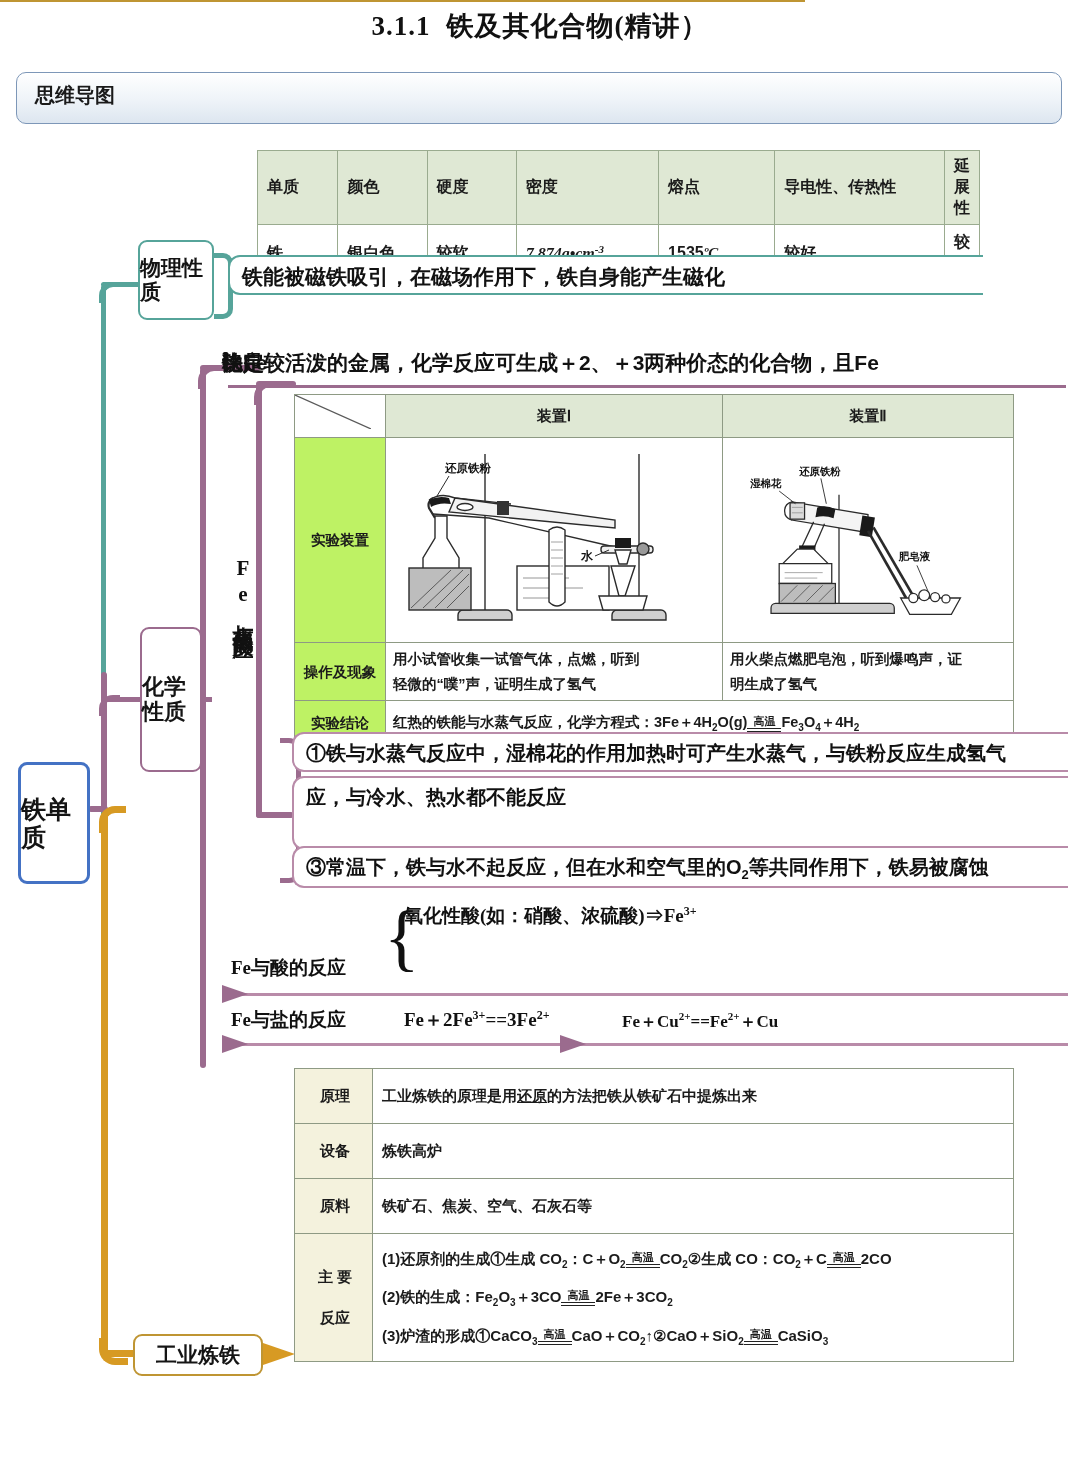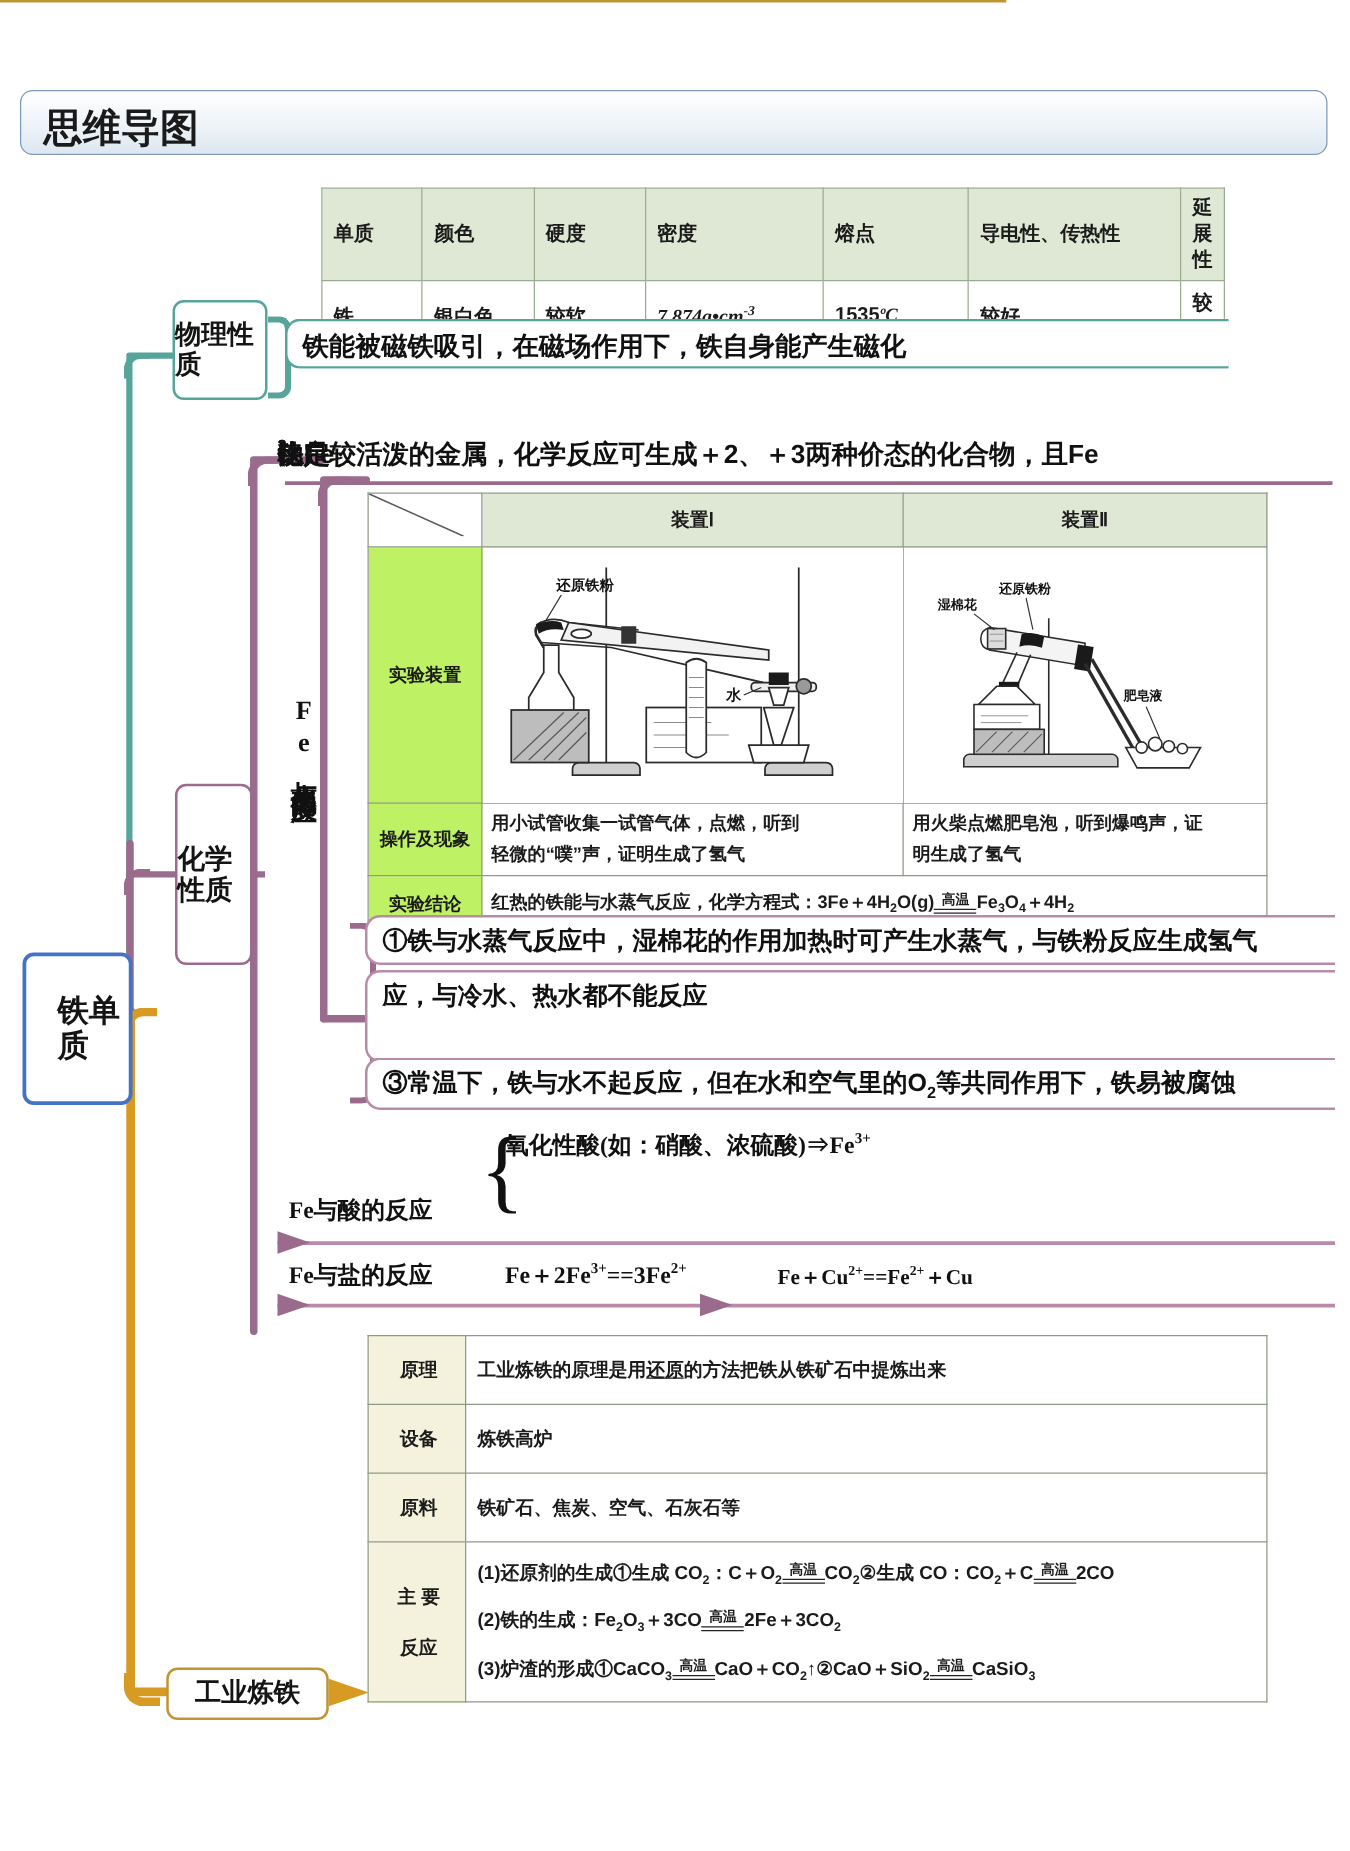--- a/index.html
+++ b/index.html
@@ -26,21 +26,21 @@
   
   .banner{
     position:absolute;left:16px;top:72px;width:1046px;height:52px;
     border:1.5px solid #7d97b8;
     border-radius:10px;
     background:linear-gradient(180deg,#ffffff 0%,#eef3f8 55%,#dde6f0 100%);
     box-sizing:border-box;
   }
   .banner span{
     position:absolute;left:18px;top:9px;
-    font-size:31px;font-weight:bold;
+    font-size:20px;font-weight:bold;
     font-family:"Liberation Sans",sans-serif;
     color:#1a1a1a;
   }
 
   
   .abs{position:absolute;}
   .ln{position:absolute;background:#000;}
 
   
   .tbl1{
@@ -69,24 +69,23 @@
     border-radius:9px;
     background:#fff;
     display:flex;align-items:center;justify-content:center;
     text-align:left;
     font-weight:bold;
     font-family:"Liberation Sans",sans-serif;
     color:#141414;
     line-height:1.12;
   }
   #node-root{
-    left:18px;top:762px;width:88px;height:122px;
+    left:18px;top:762px;width:72px;height:122px;
     border:3px solid #4472c4;
     font-size:25px;
-    padding-left:25px;
   }
   #node-phys{
     left:138px;top:240px;width:76px;height:80px;
     border:2.2px solid #56a49a;
     font-size:21px;
   }
   #node-chem{
     left:140px;top:627px;width:62px;height:145px;
     border:2.2px solid #9b6b8e;
     font-size:22px;
@@ -265,20 +264,23 @@
   #gold-h-bot{left:101px;top:1350px;width:40px;height:7px;border-radius:4px;}
   #gold-corner-bot{left:99px;top:1338px;width:22px;height:20px;border:7px solid #d79a23;border-right:none;border-top:none;border-bottom-left-radius:16px;background:transparent;}
   #gold-out{left:263px;top:1353px;width:805px;height:2.4px;background:#bf9533;}
   #gold-arrow{position:absolute;left:263px;top:1343px;width:0;height:0;border-top:11px solid transparent;border-bottom:11px solid transparent;border-left:32px solid #d79a23;}
 </style>
 </head>
 <body>
 
 <div class="page">
 
+  <div class="title">
+    <span class="num">3.1.1</span><span>铁及其化合物(精讲）</span>
+  </div>
 
   <div class="banner">
     <span>思维导图</span>
   </div>
 
   <table class="tbl1">
     <tbody>
         <tr class="head">
       <td style="width:68px">单质</td>
       <td style="width:78px">颜色</td>

